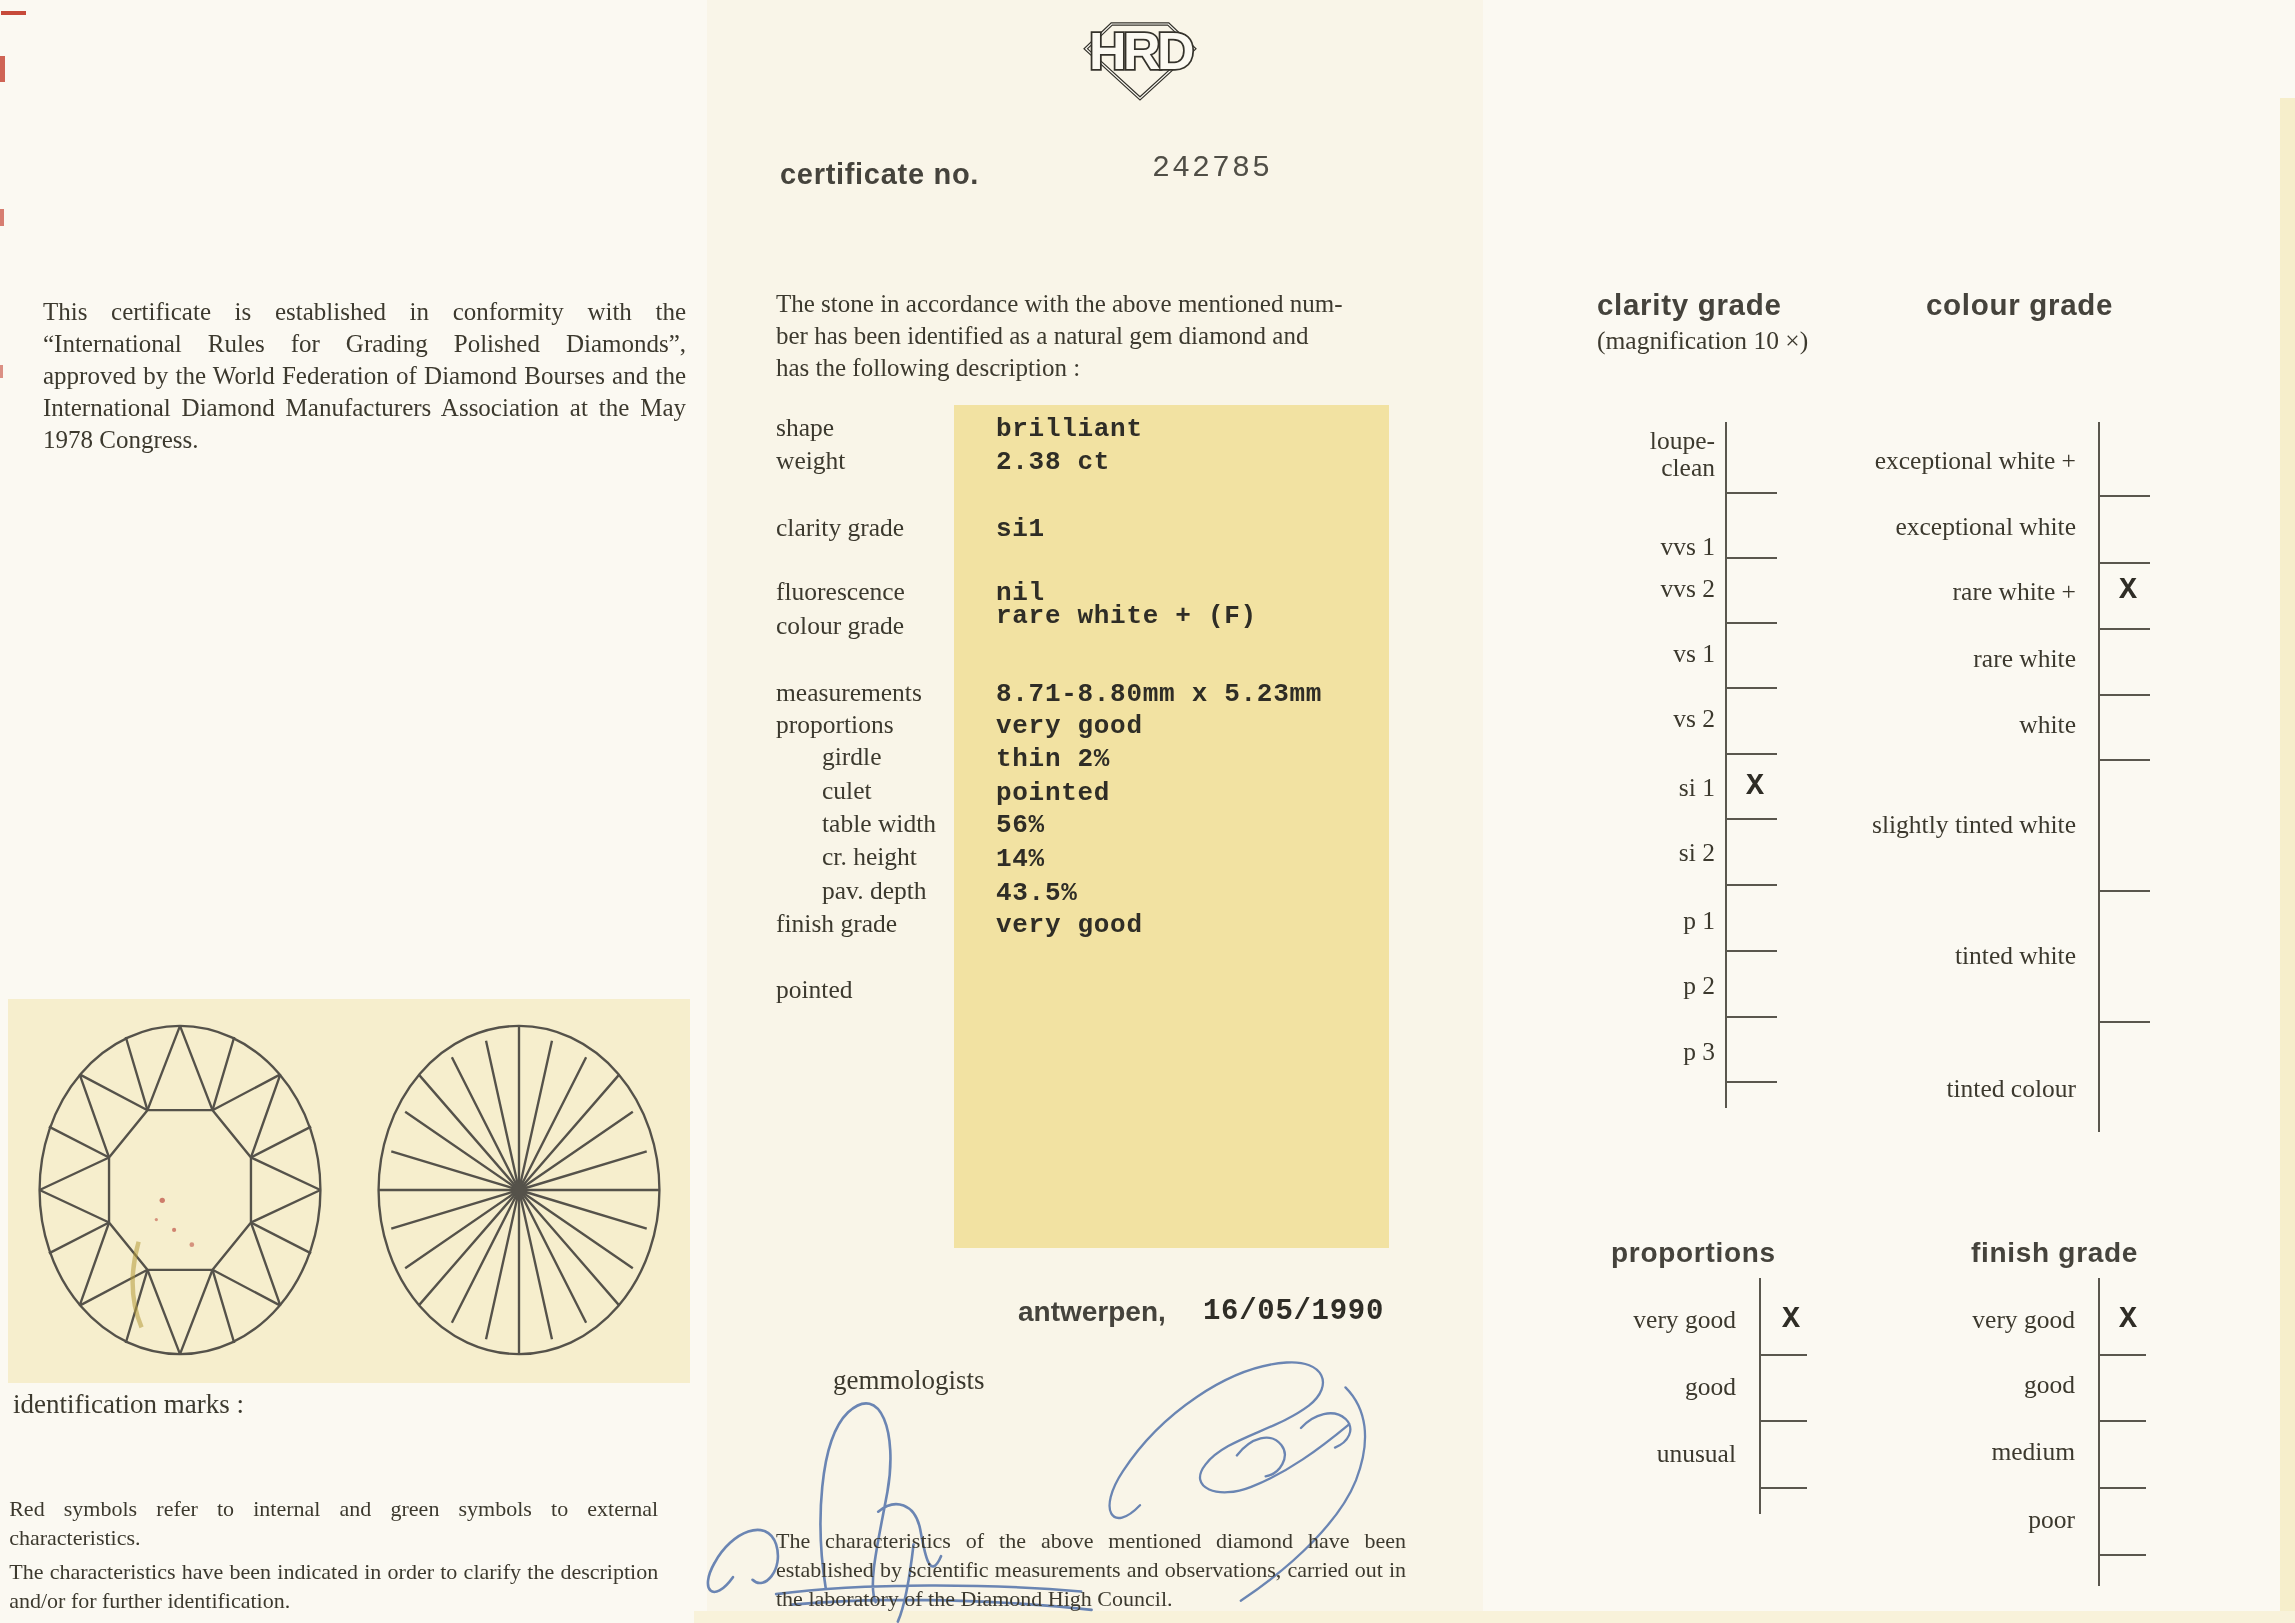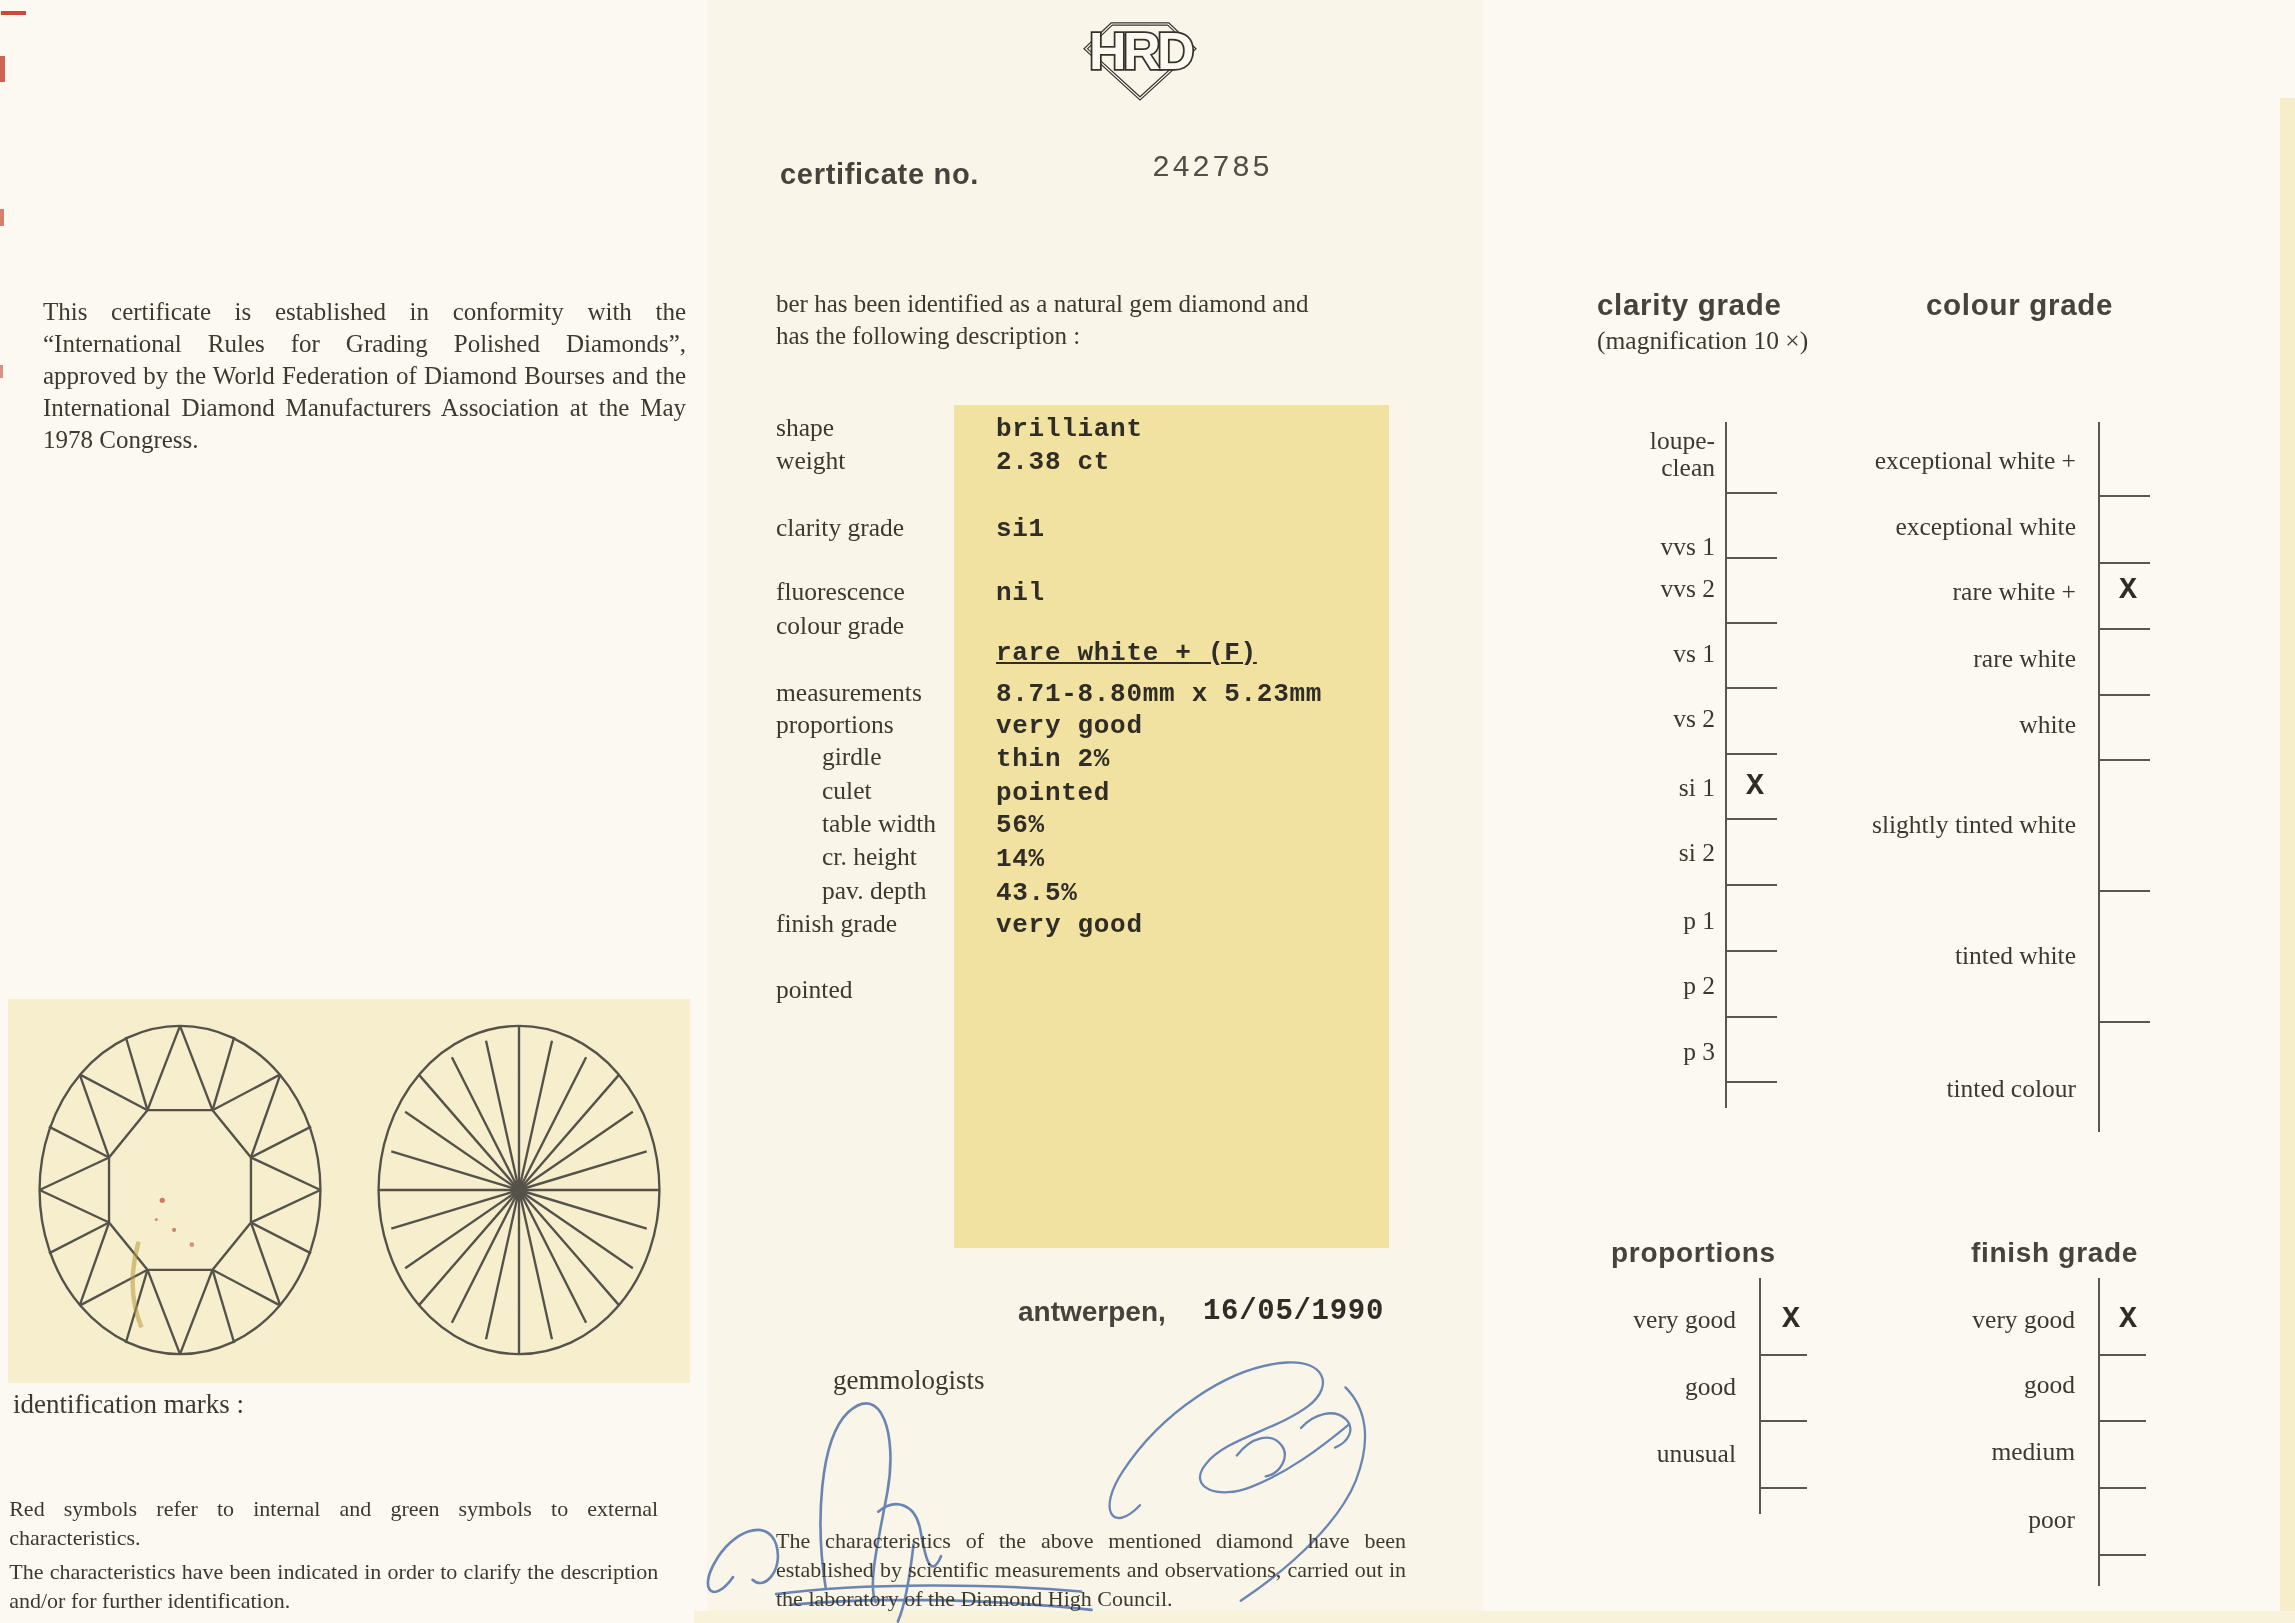--- a/index.html
+++ b/index.html
@@ -72,20 +72,21 @@
     </svg>
   </div>
   <div class="abs serif" style="left:13px;top:1389px;font-size:27px;">identification marks :</div>
 
   <div class="abs" style="left:9.2px;top:1494px;width:649px;">
     <div class="serif small-para">Red symbols refer to internal and green symbols to external characteristics.</div>
     <div class="serif small-para" style="margin-top:5.2px;">The characteristics have been indicated in order to clarify the description and/or for further identification.</div>
   </div>
 
   <div class="abs" style="left:776px;top:288px;width:638px;">
+    <div class="serif" style="font-size:25px;line-height:32px;">The stone in accordance with the above mentioned num-</div>
     <div class="serif" style="font-size:25px;line-height:32px;">ber has been identified as a natural gem diamond and</div>
     <div class="serif" style="font-size:25px;line-height:32px;">has the following description :</div>
   </div>
 
   <div class="abs" style="left:954px;top:405px;width:435px;height:843px;background:#f2e2a2;"></div>
 
   <div class="abs serif flabel" style="left:776px;top:413px;">shape</div>
   <div class="abs serif flabel" style="left:776px;top:446px;">weight</div>
   <div class="abs serif flabel" style="left:776px;top:513px;">clarity grade</div>
   <div class="abs serif flabel" style="left:776px;top:577px;">fluorescence</div>
@@ -97,21 +98,21 @@
   <div class="abs serif flabel" style="left:822px;top:809px;">table width</div>
   <div class="abs serif flabel" style="left:822px;top:842px;">cr. height</div>
   <div class="abs serif flabel" style="left:822px;top:876px;">pav. depth</div>
   <div class="abs serif flabel" style="left:776px;top:909px;">finish grade</div>
   <div class="abs serif flabel" style="left:776px;top:975px;">pointed</div>
 
   <div class="abs mono fvalue" style="left:996px;top:414px;">brilliant</div>
   <div class="abs mono fvalue" style="left:996px;top:447px;">2.38 ct</div>
   <div class="abs mono fvalue" style="left:996px;top:514px;">si1</div>
   <div class="abs mono fvalue" style="left:996px;top:578px;">nil</div>
-  <div class="abs mono fvalue" style="left:996px;top:638px;text-decoration:underline;">rare white + (F)</div>
+  <div class="abs mono fvalue" style="left:996px;top:601px;">rare white + (F)</div>
   <div class="abs mono fvalue" style="left:996px;top:679px;">8.71-8.80mm x 5.23mm</div>
   <div class="abs mono fvalue" style="left:996px;top:711px;">very good</div>
   <div class="abs mono fvalue" style="left:996px;top:744px;">thin 2%</div>
   <div class="abs mono fvalue" style="left:996px;top:778px;">pointed</div>
   <div class="abs mono fvalue" style="left:996px;top:810px;">56%</div>
   <div class="abs mono fvalue" style="left:996px;top:844px;">14%</div>
   <div class="abs mono fvalue" style="left:996px;top:878px;">43.5%</div>
   <div class="abs mono fvalue" style="left:996px;top:910px;">very good</div>
 
   <div class="abs sans" style="left:1018px;top:1296px;font-size:28px;">antwerpen,</div>

